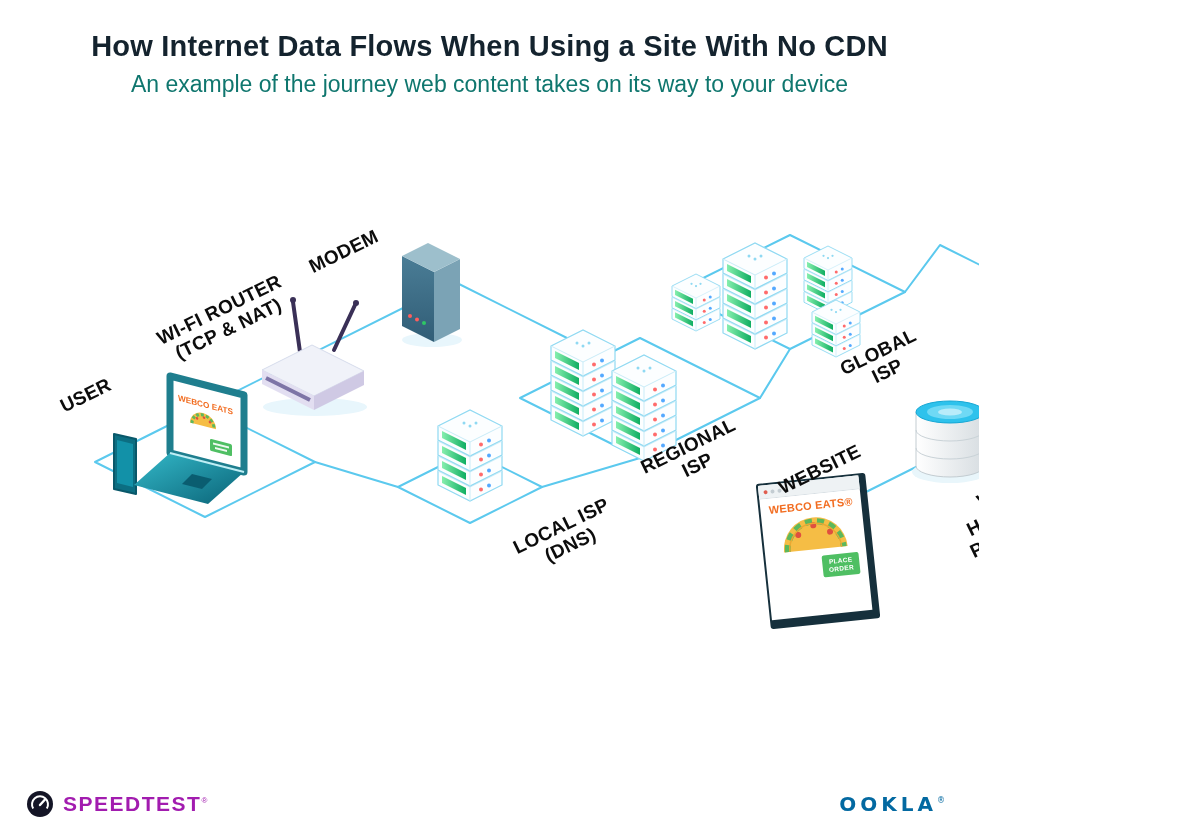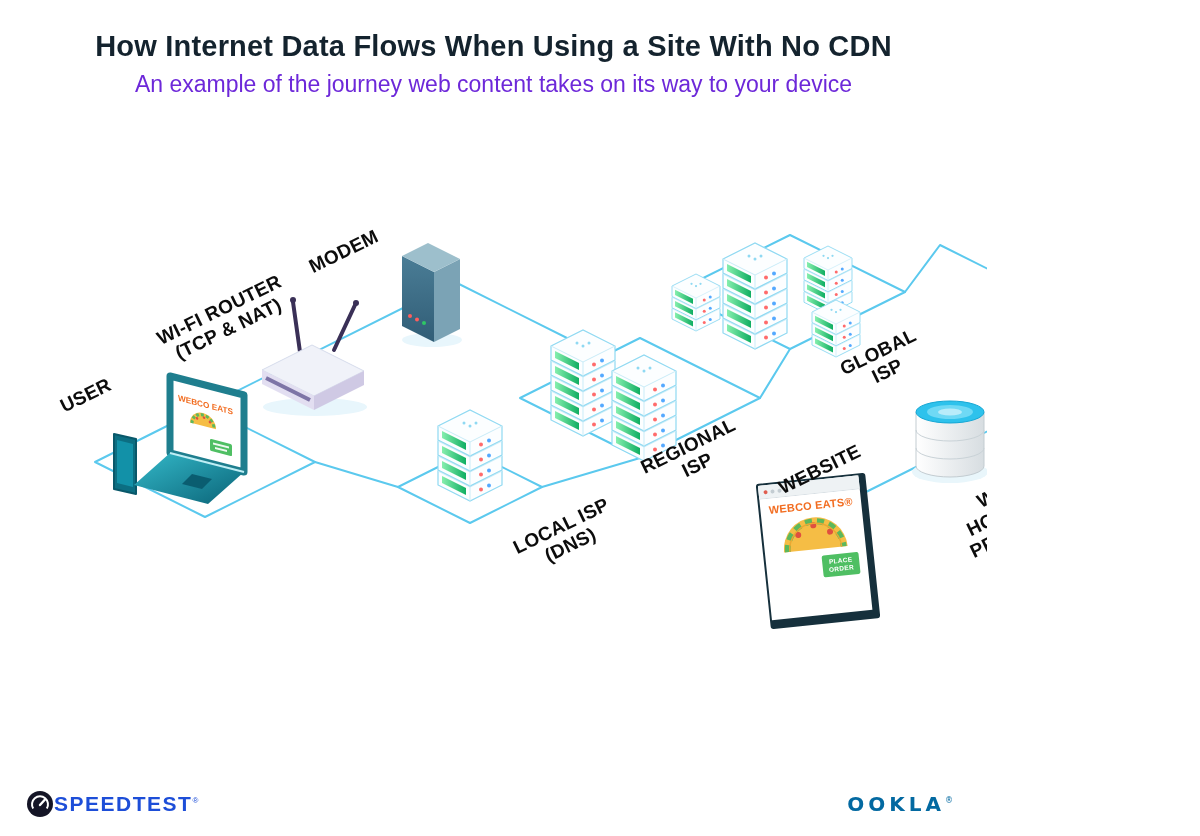--- a/index.html
+++ b/index.html
@@ -1,20 +1,20 @@
 <!DOCTYPE html>
 <html><head>
 <meta charset="utf-8">
 <style>
   html,body{margin:0;padding:0;background:#fff;}
   .page{position:relative;width:979px;height:836px;background:#ffffff;overflow:hidden;
-        font-family:"Liberation Sans",sans-serif;padding-left:8px;}
+        font-family:"Liberation Sans",sans-serif;}
   .header{position:absolute;top:30px;left:0;right:0;text-align:center;}
   .title{margin:0;font-size:29px;font-weight:700;color:#14232e;letter-spacing:.2px;}
-  .subtitle{margin:8px 12px 0;font-size:23px;font-weight:400;color:#6d28d9;}
+  .subtitle{margin:8px 12px 0;font-size:23px;font-weight:400;color:#0f766e;}
   .diagram-svg{position:absolute;left:0;top:0;width:1200px;height:836px;}
   .iso-label{position:absolute;transform:translate(-50%,-50%) rotate(-26deg);
              font-weight:700;font-size:19px;line-height:1.1;color:#0c0c0c;
              white-space:pre-line;text-align:center;letter-spacing:.3px;}
   
   .browser{position:absolute;left:763px;top:478px;width:110px;height:146px;
            transform:rotate(-6deg);background:#ffffff;border:2px solid #16303c;
            border-right:7px solid #16303c;border-bottom:9px solid #16303c;border-radius:3px;
            box-sizing:border-box;}
   .browser-bar{height:13px;background:#eef2f4;border-bottom:1px solid #d8dfe4;
@@ -22,21 +22,21 @@
   .dot{width:4px;height:4px;border-radius:50%;}
   .dot-red{background:#e05d4f;} .dot-grey{background:#c3ccd2;}
   .browser-body{padding:5px 6px 0 6px;display:flex;flex-direction:column;align-items:center;}
   .site-brand{color:#f26d21;font-weight:700;font-size:11px;letter-spacing:.2px;white-space:nowrap;}
   .order-btn{align-self:flex-end;margin:3px 2px 0 0;background:#4fbf63;color:#ffffff;
              font-size:6.5px;font-weight:700;text-align:center;line-height:1.2;
              padding:3px 6px;border-radius:2px;white-space:pre-line;letter-spacing:.3px;}
   
   .footer{position:absolute;left:26px;right:30px;bottom:18px;display:flex;
           justify-content:space-between;align-items:center;}
-  .speedtest{display:flex;align-items:center;color:#1d4ed8;font-weight:700;
+  .speedtest{display:flex;align-items:center;gap:9px;color:#a21caf;font-weight:700;
              font-size:21px;letter-spacing:1.5px;}
   .tm{font-size:8px;vertical-align:super;font-weight:400;}
   .ookla{color:#0369a1;font-weight:600;font-size:20px;letter-spacing:4px;
          font-family:"DejaVu Sans",sans-serif;}
 </style>
 </head>
 <body>
 
 <div class="page">
 

